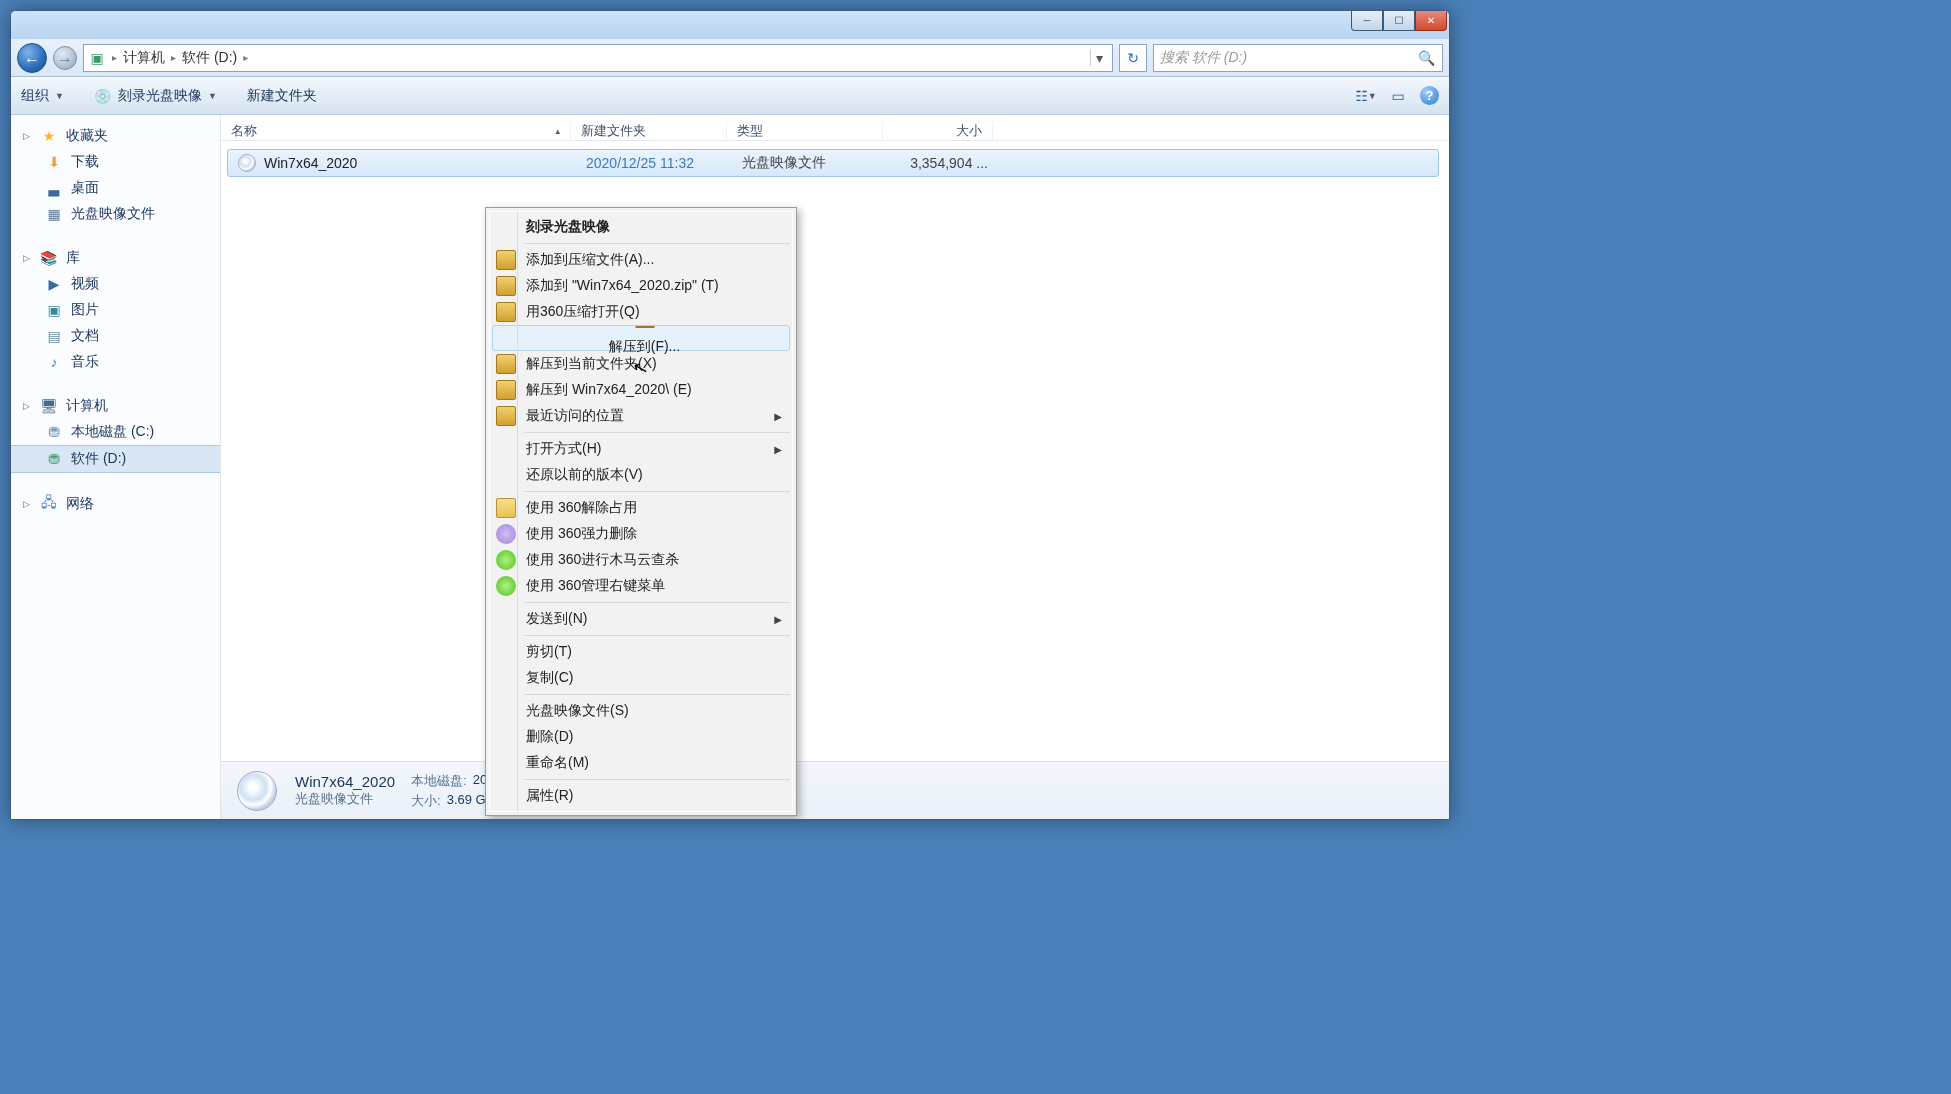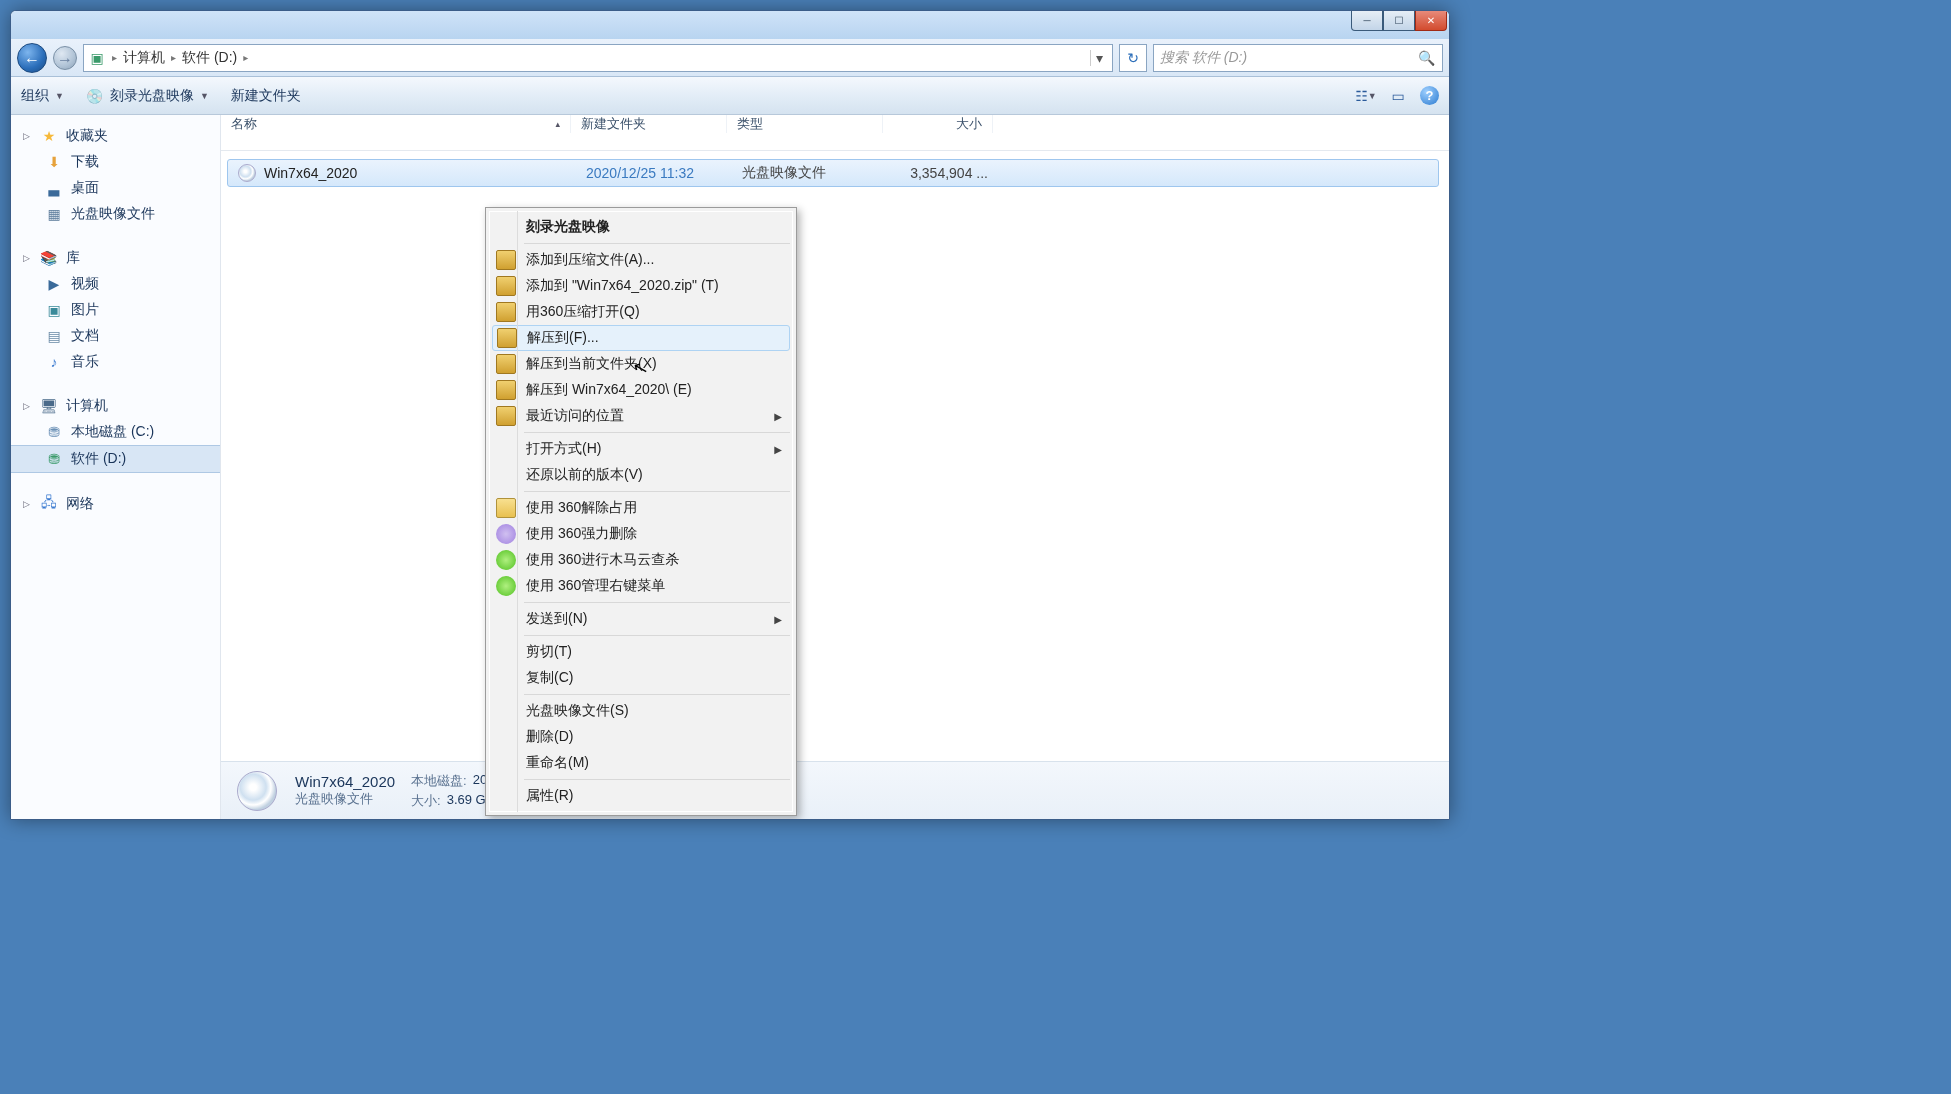--- a/index.html
+++ b/index.html
@@ -73,21 +73,21 @@
   width:290px; height:28px; background:#fff; border:1px solid #8aa5c2;
   display:flex; align-items:center; padding:0 6px; color:#999; font-style:italic;
   font-size:14px;
 }
 .search .mag { margin-left:auto; color:#3a6aa0; font-style:normal;}
 
 
 .toolbar {
   height: 38px; background:linear-gradient(#f4f8fd,#e3edf7,#d5e3f0);
   border-bottom:1px solid #b7c8da;
-  display:flex; align-items:center; padding:0 10px; gap:22px;
+  display:flex; align-items:center; padding:0 10px; gap:30px;
   font-size:14px; color:#1a355a;
 }
 .toolbar .tbtn{ display:flex; align-items:center; gap:6px;}
 .toolbar .tdrop{ font-size:9px; color:#556;}
 .toolbar .right { margin-left:auto; display:flex; gap:12px; align-items:center;}
 .toolbar .iconbtn{ width:20px;height:20px; display:flex;align-items:center;justify-content:center; color:#2a5a9a;}
 .help-ic{ width:19px;height:19px;border-radius:50%;background:radial-gradient(circle at 35% 30%,#9fd0ff,#2a7ad0);color:#fff;font-size:13px;font-weight:bold;display:flex;align-items:center;justify-content:center;}
 
 
 .body { flex:1; display:flex; overflow:hidden; background:#fff;}
@@ -104,22 +104,22 @@
 .ic.star{color:#f6b93b;} .ic.dl{color:#e6a23c;} .ic.desk{color:#3a6a9a;}
 .ic.recent{color:#5a7a9a;} .ic.lib{color:#e8c060;} .ic.vid{color:#3a6a9a;}
 .ic.pic{color:#3a8a9a;} .ic.doc{color:#6a8aa6;} .ic.mus{color:#3a7ad0;}
 .ic.comp{color:#4a6a8a;} .ic.drv{color:#6a90b6;} .ic.drv2{color:#3a9a6a;}
 .ic.net{color:#3a7ad0;}
 .tri{ font-size:9px; color:#667; margin-right:2px;}
 
 
 .content { flex:1; display:flex; flex-direction:column; }
 .cols {
-  display:flex; height:36px; border-bottom:1px solid #e4e9ef;
-  font-size:13px; color:#3a506a; align-items:flex-start;
+  display:flex; height:26px; border-bottom:1px solid #e4e9ef;
+  font-size:13px; color:#3a506a; align-items:flex-end;
 }
 .col { padding:0 10px; border-right:1px solid #eef2f7;}
 .c-name{ width:350px; display:flex; align-items:center; justify-content:space-between;}
 .c-date{ width:156px;} .c-type{ width:156px;font-family:Liberation Mono, monospace;} .c-size{ width:110px; text-align:right;}
 .sort-ind{ font-size:9px;color:#556;}
 
 .filelist{ padding:6px 0;}
 .row {
   display:flex; align-items:center; height:28px; font-size:14px; color:#222;
   margin:2px 10px 2px 6px;
@@ -146,21 +146,21 @@
   border:1px solid #9b9b9b;
   box-shadow:3px 3px 8px rgba(0,0,0,.3);
   font-size:14px; color:#222;
   padding:3px;
 }
 .ctx .inner{ border:1px solid #fff; padding:2px 0;}
 .ctx-item{
   display:flex; align-items:center; height:26px; padding:0 10px 0 6px;
   gap:10px;
 }
-.ctx-item.hover{ background:#e5f1fb; border:1px solid #aed3f3; border-radius:3px; margin:0 2px; padding:0 8px 0 4px;}
+.ctx-item.hover{ background:#e5f1fb; border:1px solid #aed3f3; border-radius:3px; margin:0 2px; padding:0 8px 0 15px;flex-direction:column;}
 .ctx-item.bold{ font-weight:bold;}
 .ctx-sep{ height:1px; background:#d8d8d8; margin:3px 2px 3px 34px;}
 .ctx-ic{ width:20px;height:20px; display:flex;align-items:center;justify-content:center;}
 .ctx-ic.zip{ background:linear-gradient(#f0d070,#d0a030); border:1px solid #a07820; border-radius:2px;}
 .ctx-ic.unl{ background:linear-gradient(#f8e090,#e8c050); border:1px solid #b0923a; border-radius:2px;}
 .ctx-ic.del{ background:radial-gradient(#d0c0f0,#a080e0); border-radius:50%;}
 .ctx-ic.grn{ background:radial-gradient(#b0f080,#50c020); border-radius:50%;}
 .ctx-arrow{ margin-left:auto; font-size:10px; color:#444;}
 .ctx-gutter{ position:absolute; left:31px; top:3px; bottom:3px; width:1px; background:#dcdcdc;}
 

